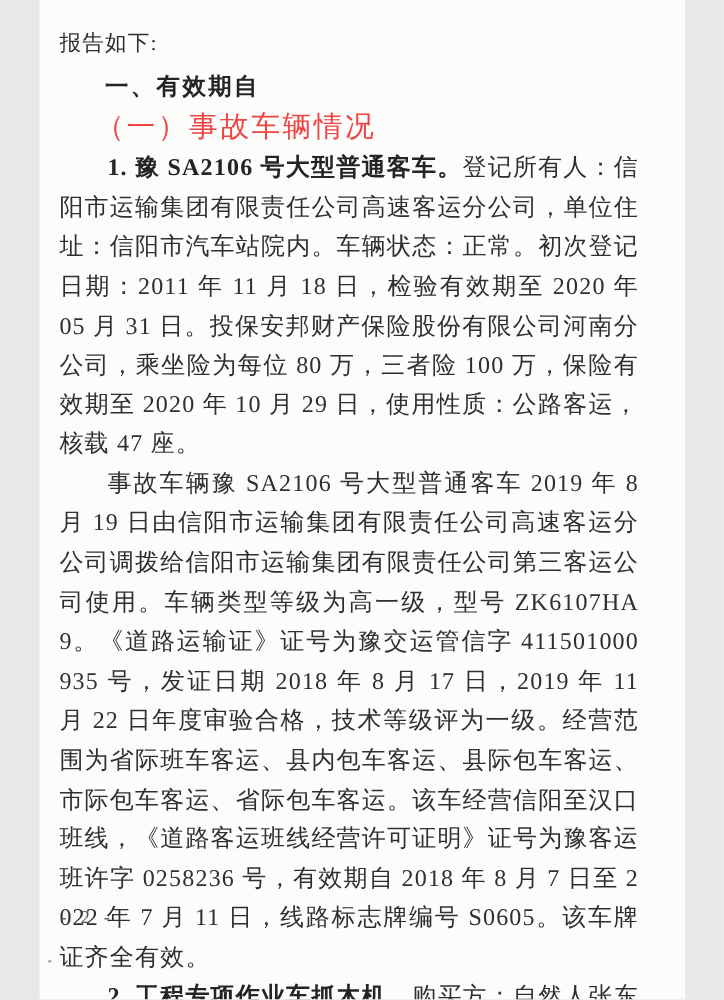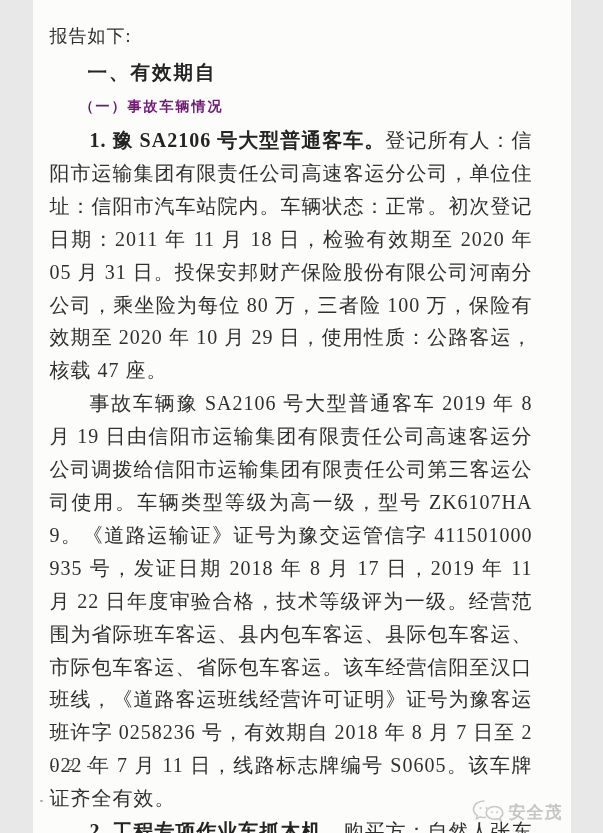--- a/index.html
+++ b/index.html
@@ -29,24 +29,24 @@
     margin: 3px 0 0 38px;
     font-size: 19.5px;
     line-height: 33px;
     font-weight: bold;
     color: #242424;
     letter-spacing: 2px;
     font-family: "Liberation Sans", "DejaVu Sans", sans-serif;
   }
   .h2 {
     margin: 1px 0 0 30px;
-    font-size: 14px;
+    font-size: 24px;
     line-height: 33px;
-    font-weight: bold;
-    color: #701a75;
+    font-weight: normal;
+    color: #ef4444;
     letter-spacing: 2px;
   }
   .body-text {
     margin-top: 1px;
   }
   .para {
     margin: 0;
     font-size: 20px;
     line-height: 32.9px;
     letter-spacing: 1px;
@@ -102,33 +102,20 @@
   <div class="body-text">
     <p class="para"><span class="lead">1. 豫 SA2106 号大型普通客车。</span><span>登记所有人：信阳市运输集团有限责任公司高速客运分公司，单位住址：信阳市汽车站院内。车辆状态：正常。初次登记日期：2011 年 11 月 18 日，检验有效期至 2020 年 05 月 31 日。投保安邦财产保险股份有限公司河南分公司，乘坐险为每位 80 万，三者险 100 万，保险有效期至 2020 年 10 月 29 日，使用性质：公路客运，核载 47 座。</span></p>
 
     <p class="para"><span>事故车辆豫 SA2106 号大型普通客车 2019 年 8 月 19 日由信阳市运输集团有限责任公司高速客运分公司调拨给信阳市运输集团有限责任公司第三客运公司使用。车辆类型等级为高一级，型号 ZK6107HA9。《道路运输证》证号为豫交运管信字 411501000935 号，发证日期 2018 年 8 月 17 日，2019 年 11 月 22 日年度审验合格，技术等级评为一级。经营范围为省际班车客运、县内包车客运、县际包车客运、市际包车客运、省际包车客运。该车经营信阳至汉口班线，《道路客运班线经营许可证明》证号为豫客运班许字 0258236 号，有效期自 2018 年 8 月 7 日至 2022 年 7 月 11 日，线路标志牌编号 S0605。该车牌证齐全有效。</span></p>
 
     <p class="para"><span class="lead">2. 工程专项作业车抓木机。</span><span>购买方：自然人张东（身份证号 413001197712133010），浉河区五星乡平西村人。张东于 2019 年 12 月 11 日购买该车，车辆生产企业：山东肯石重工机械有限</span></p>
   </div>
 
   <div class="page-number">- 2 -</div>
 
-  <div class="watermark">
-    <span>
-      <svg width="34" height="26" viewBox="0 0 34 26" fill="none">
-        <path d="M13 2 C7 2 2.5 5.8 2.5 10.3 C2.5 12.9 4 15.2 6.3 16.7 L5.5 19.8 L9.2 17.9 C10.4 18.3 11.7 18.5 13 18.5 C13.4 18.5 13.8 18.5 14.2 18.4" stroke="#c9c9c9" stroke-width="1.6" stroke-linecap="round"></path>
-        <circle cx="9.5" cy="9" r="1.1" fill="#c9c9c9"></circle>
-        <circle cx="15.5" cy="9" r="1.1" fill="#c9c9c9"></circle>
-        <path d="M23.5 7.5 C18.8 7.5 15.2 10.4 15.2 13.9 C15.2 17.4 18.8 20.3 23.5 20.3 C24.6 20.3 25.6 20.1 26.6 19.8 L29.8 21.4 L29 18.8 C30.8 17.6 31.8 15.9 31.8 13.9 C31.8 10.4 28.2 7.5 23.5 7.5 Z" stroke="#c9c9c9" stroke-width="1.6" stroke-linejoin="round"></path>
-        <circle cx="20.8" cy="13.2" r="1" fill="#c9c9c9"></circle>
-        <circle cx="26" cy="13.2" r="1" fill="#c9c9c9"></circle>
-      </svg>
-    </span>
-    <span>安全茂</span>
-  </div>
 
   <div class="speck" style="left:586px; top:216px; width:4px; height:2px;"></div>
   <div class="speck" style="left:587px; top:226px; width:5px; height:4px;"></div>
   <div class="speck" style="left:587px; top:509px; width:4px; height:4px;"></div>
   <div class="speck" style="left:585px; top:519px; width:4px; height:4px;"></div>
   <div class="speck" style="left:586px; top:576px; width:4px; height:2px;"></div>
   <div class="speck" style="left:587px; top:585px; width:4px; height:4px;"></div>
   <div class="speck" style="left:7px; top:800px; width:3px; height:2px;"></div>
 
 </div>

